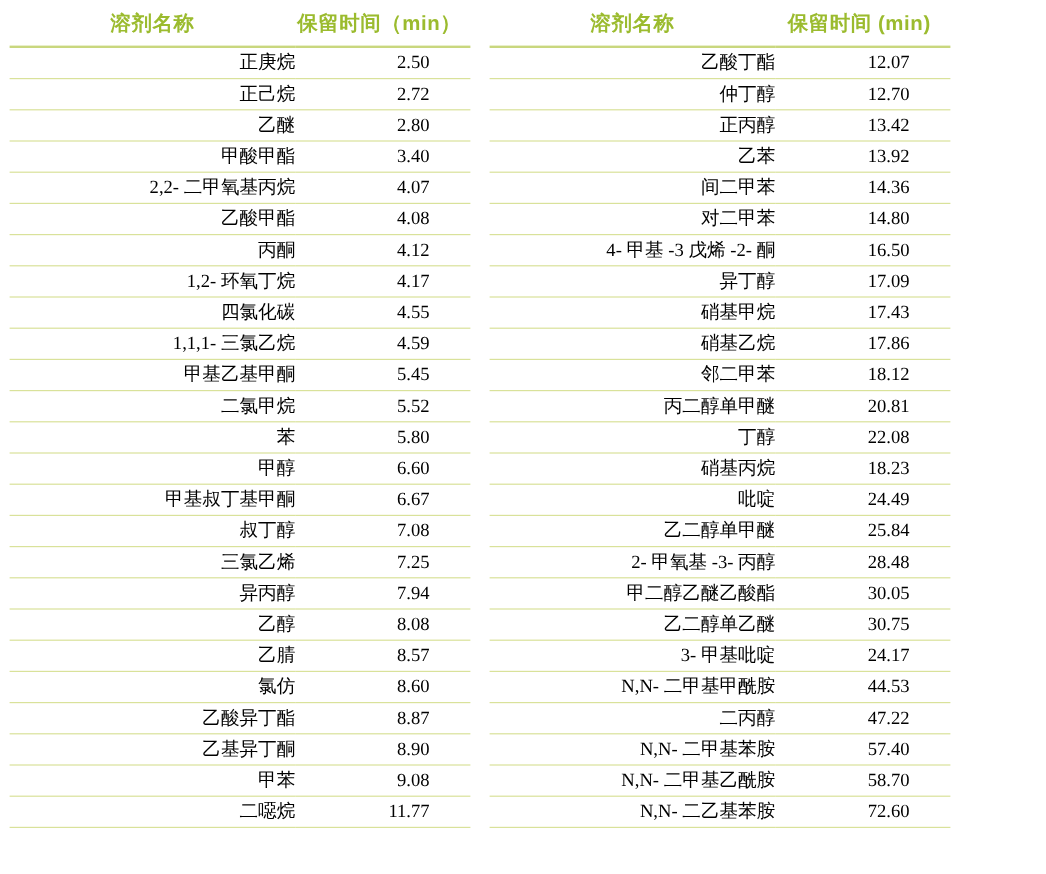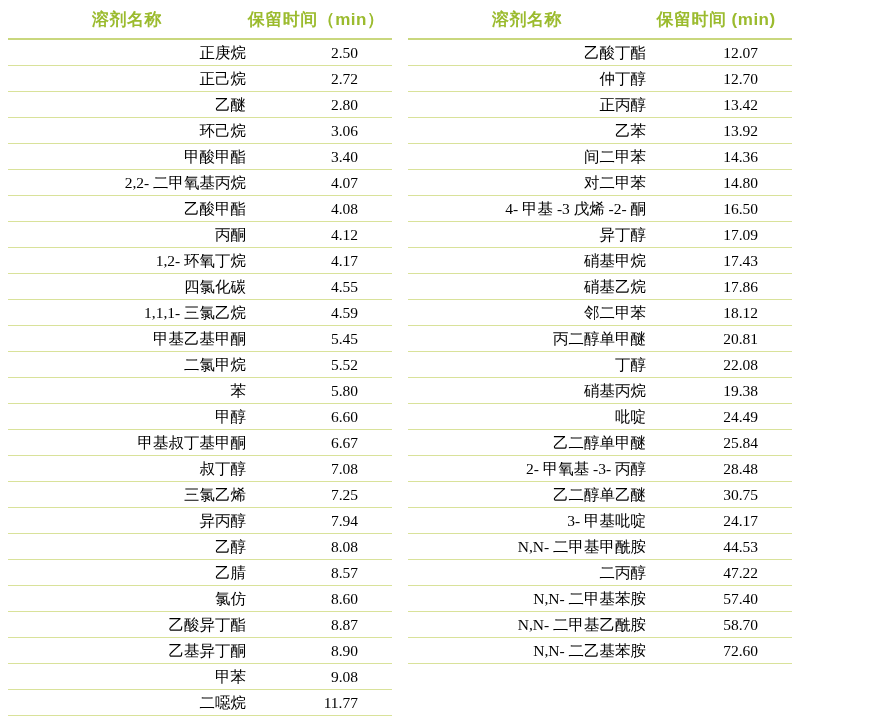--- a/index.html
+++ b/index.html
@@ -90,24 +90,20 @@
           </tr>
           <tr>
             <td class="name">正己烷</td>
             <td class="rt">2.72</td>
           </tr>
           <tr>
             <td class="name">乙醚</td>
             <td class="rt">2.80</td>
           </tr>
           <tr>
-            <td class="name">环己烷</td>
-            <td class="rt">3.06</td>
-          </tr>
-          <tr>
             <td class="name">甲酸甲酯</td>
             <td class="rt">3.40</td>
           </tr>
           <tr>
             <td class="name">2,2- 二甲氧基丙烷</td>
             <td class="rt">4.07</td>
           </tr>
           <tr>
             <td class="name">乙酸甲酯</td>
             <td class="rt">4.08</td>
@@ -252,33 +248,37 @@
           <tr>
             <td class="name">丙二醇单甲醚</td>
             <td class="rt">20.81</td>
           </tr>
           <tr>
             <td class="name">丁醇</td>
             <td class="rt">22.08</td>
           </tr>
           <tr>
             <td class="name">硝基丙烷</td>
-            <td class="rt">19.38</td>
+            <td class="rt">18.23</td>
           </tr>
           <tr>
             <td class="name">吡啶</td>
             <td class="rt">24.49</td>
           </tr>
           <tr>
             <td class="name">乙二醇单甲醚</td>
             <td class="rt">25.84</td>
           </tr>
           <tr>
             <td class="name">2- 甲氧基 -3- 丙醇</td>
             <td class="rt">28.48</td>
+          </tr>
+          <tr>
+            <td class="name">甲二醇乙醚乙酸酯</td>
+            <td class="rt">30.05</td>
           </tr>
           <tr>
             <td class="name">乙二醇单乙醚</td>
             <td class="rt">30.75</td>
           </tr>
           <tr>
             <td class="name">3- 甲基吡啶</td>
             <td class="rt">24.17</td>
           </tr>
           <tr>

